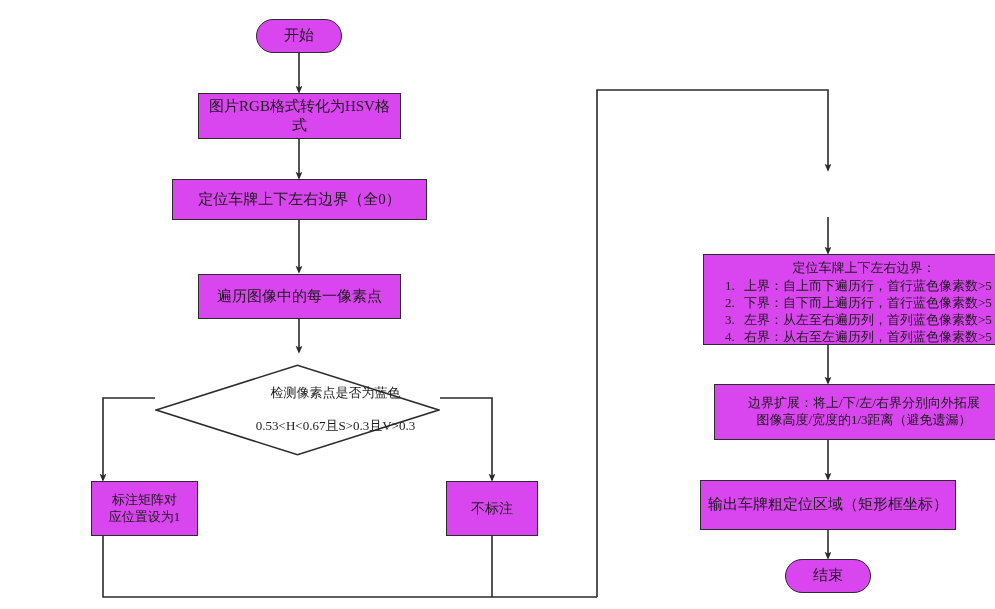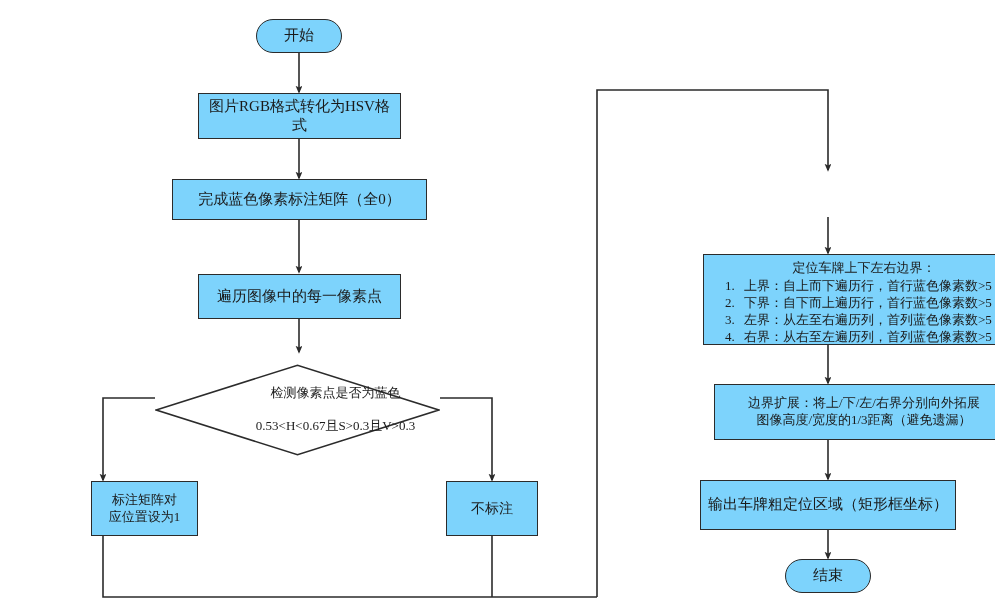--- a/index.html
+++ b/index.html
@@ -22,21 +22,21 @@
     position: absolute;
     left: 0;
     top: 0;
     width: 995px;
     height: 609px;
     pointer-events: none;
   }
   .node {
     position: absolute;
     box-sizing: border-box;
-    background: #7dd3fc;
+    background: #d946ef;
     border: 1.4px solid #2b2b2b;
     display: flex;
     align-items: center;
     justify-content: center;
     text-align: center;
     color: #1a1a1a;
     line-height: 1.28;
     z-index: 2;
   }
   .node.terminator {
@@ -144,21 +144,21 @@
 
   <div class="node terminator fs15" style="left:256px; top:19px; width:86px; height:34px;">
     <span class="txt">开始</span>
   </div>
 
   <div class="node fs15" style="left:198px; top:93px; width:203px; height:46px;">
     <span class="txt">图片RGB格式转化为HSV格式</span>
   </div>
 
   <div class="node fs15" style="left:172px; top:179px; width:255px; height:41px;">
-    <span class="txt">完成蓝色像素标注矩阵（全0）</span>
+    <span class="txt">定位车牌上下左右边界（全0）</span>
   </div>
 
   <div class="node fs15" style="left:198px; top:274px; width:203px; height:45px;">
     <span class="txt">遍历图像中的每一像素点</span>
   </div>
 
   <div class="diamond-wrap" style="left:155px; top:364px; width:285px; height:92px;">
     <svg width="285" height="92" viewBox="0 0 285 92">
       <polygon points="1.2,46 142.5,1.2 283.8,46 142.5,90.8" fill="#ffffff" stroke="#2b2b2b" stroke-width="1.5"></polygon>
     </svg>

